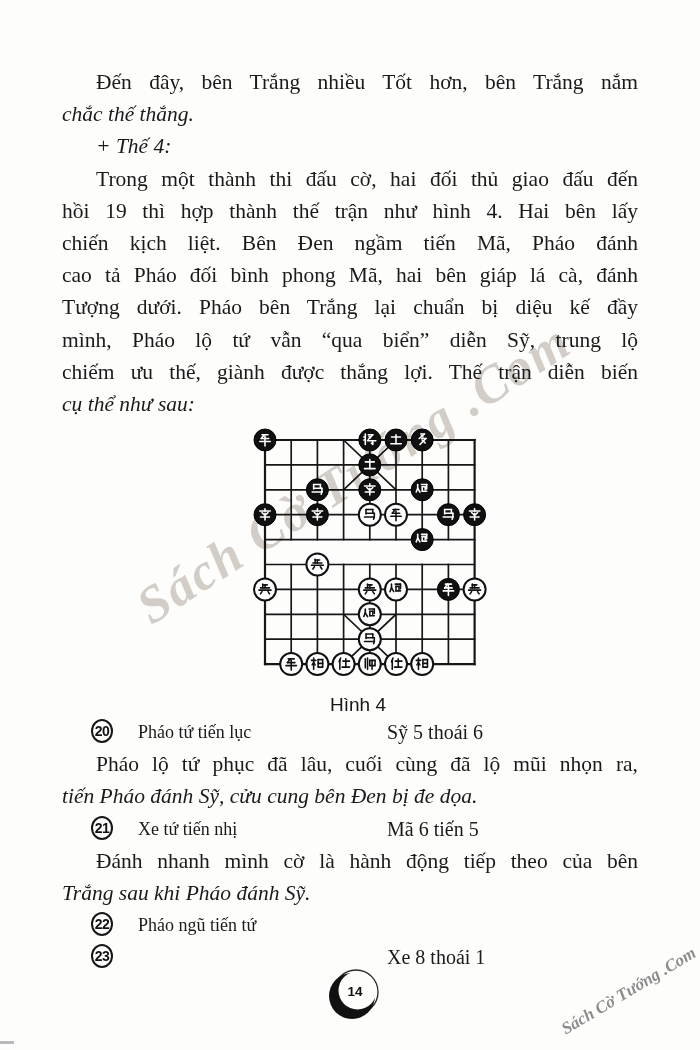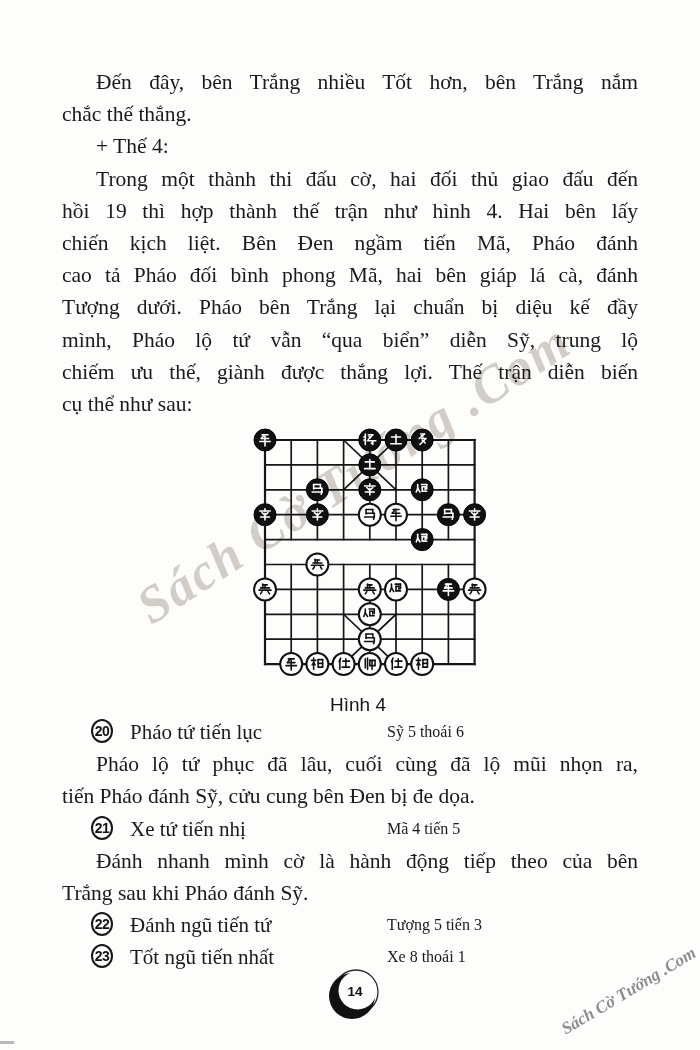--- a/index.html
+++ b/index.html
@@ -11,35 +11,35 @@
   }
   
   .textblock { position:absolute; left:62px; width:576px; z-index:2; }
   #intro { top:66px; }
   #moves-section { top:716px; }
   .line {
     font-size:21.5px; line-height:32.2px;
     text-align:justify; text-align-last:justify;
     white-space:normal;
   }
-  .line.last { text-align-last:left; }
+  .line.last { text-align-last:left;font-style:italic; }
   .line.indent { text-indent:34px; }
   .para { margin:0; }
   
   .move-row { position:relative; height:32.2px; }
   .move-badge {
     position:absolute; left:29px; top:3px;
     width:22px; height:24px; border:2.4px solid #171717; border-radius:50%;
     display:flex; align-items:center; justify-content:center;
     font-family:"Liberation Sans","DejaVu Sans",sans-serif;
     font-size:14px; font-weight:bold; letter-spacing:-0.5px; color:#111;
     box-sizing:border-box;
   }
-  .move-white { position:absolute; left:68px; top:0; font-size:21px; line-height:32.2px; }
-  .move-black { position:absolute; left:325px; top:0; font-size:16px; line-height:32.2px; }
+  .move-white { position:absolute; left:76px; top:0; font-size:18px; line-height:32.2px; }
+  .move-black { position:absolute; left:325px; top:0; font-size:20px; line-height:32.2px; }
   
   #board-svg { position:absolute; left:252px; top:427px; z-index:2; }
   #figure-caption {
     position:absolute; left:8px; top:694px; width:700px; text-align:center;
     font-family:"Liberation Sans","DejaVu Sans",sans-serif;
     font-size:19px; color:#151515; z-index:2;
   }
   
   #page-number-badge { position:absolute; left:325px; top:967px; z-index:2; }
   
@@ -463,34 +463,32 @@
         <span class="move-white">Pháo tứ tiến lục</span>
         <span class="move-black">Sỹ 5 thoái 6</span>
       </div>
       <div class="para">
         <div class="line indent">Pháo lộ tứ phục đã lâu, cuối cùng đã lộ mũi nhọn ra,</div>
         <div class="line last">tiến Pháo đánh Sỹ, cửu cung bên Đen bị đe dọa.</div>
       </div>
       <div class="move-row">
         <span class="move-badge">21</span>
         <span class="move-white">Xe tứ tiến nhị</span>
-        <span class="move-black">Mã 4 tiến 5</span>
+        <span class="move-black">Mã 6 tiến 5</span>
       </div>
       <div class="para">
         <div class="line indent">Đánh nhanh mình cờ là hành động tiếp theo của bên</div>
         <div class="line last">Trắng sau khi Pháo đánh Sỹ.</div>
       </div>
       <div class="move-row">
         <span class="move-badge">22</span>
-        <span class="move-white">Đánh ngũ tiến tứ</span>
-        <span class="move-black">Tượng 5 tiến 3</span>
+        <span class="move-white">Pháo ngũ tiến tứ</span>
       </div>
       <div class="move-row">
         <span class="move-badge">23</span>
-        <span class="move-white">Tốt ngũ tiến nhất</span>
         <span class="move-black">Xe 8 thoái 1</span>
       </div>
     </div>
 
   <div id="page-number-badge">
     <svg width="58" height="58" viewBox="0 0 58 58">
       <circle cx="31" cy="25" r="22" fill="none" stroke="#2a2a2a" stroke-width="1.3"></circle>
       <circle cx="27" cy="29" r="23" fill="#111"></circle>
       <circle cx="32.5" cy="23.5" r="19" fill="#fdfdfc"></circle>
       <text x="30" y="29" text-anchor="middle" font-family="Liberation Sans, DejaVu Sans, sans-serif" font-size="13.5" font-weight="bold" fill="#111">14</text>

